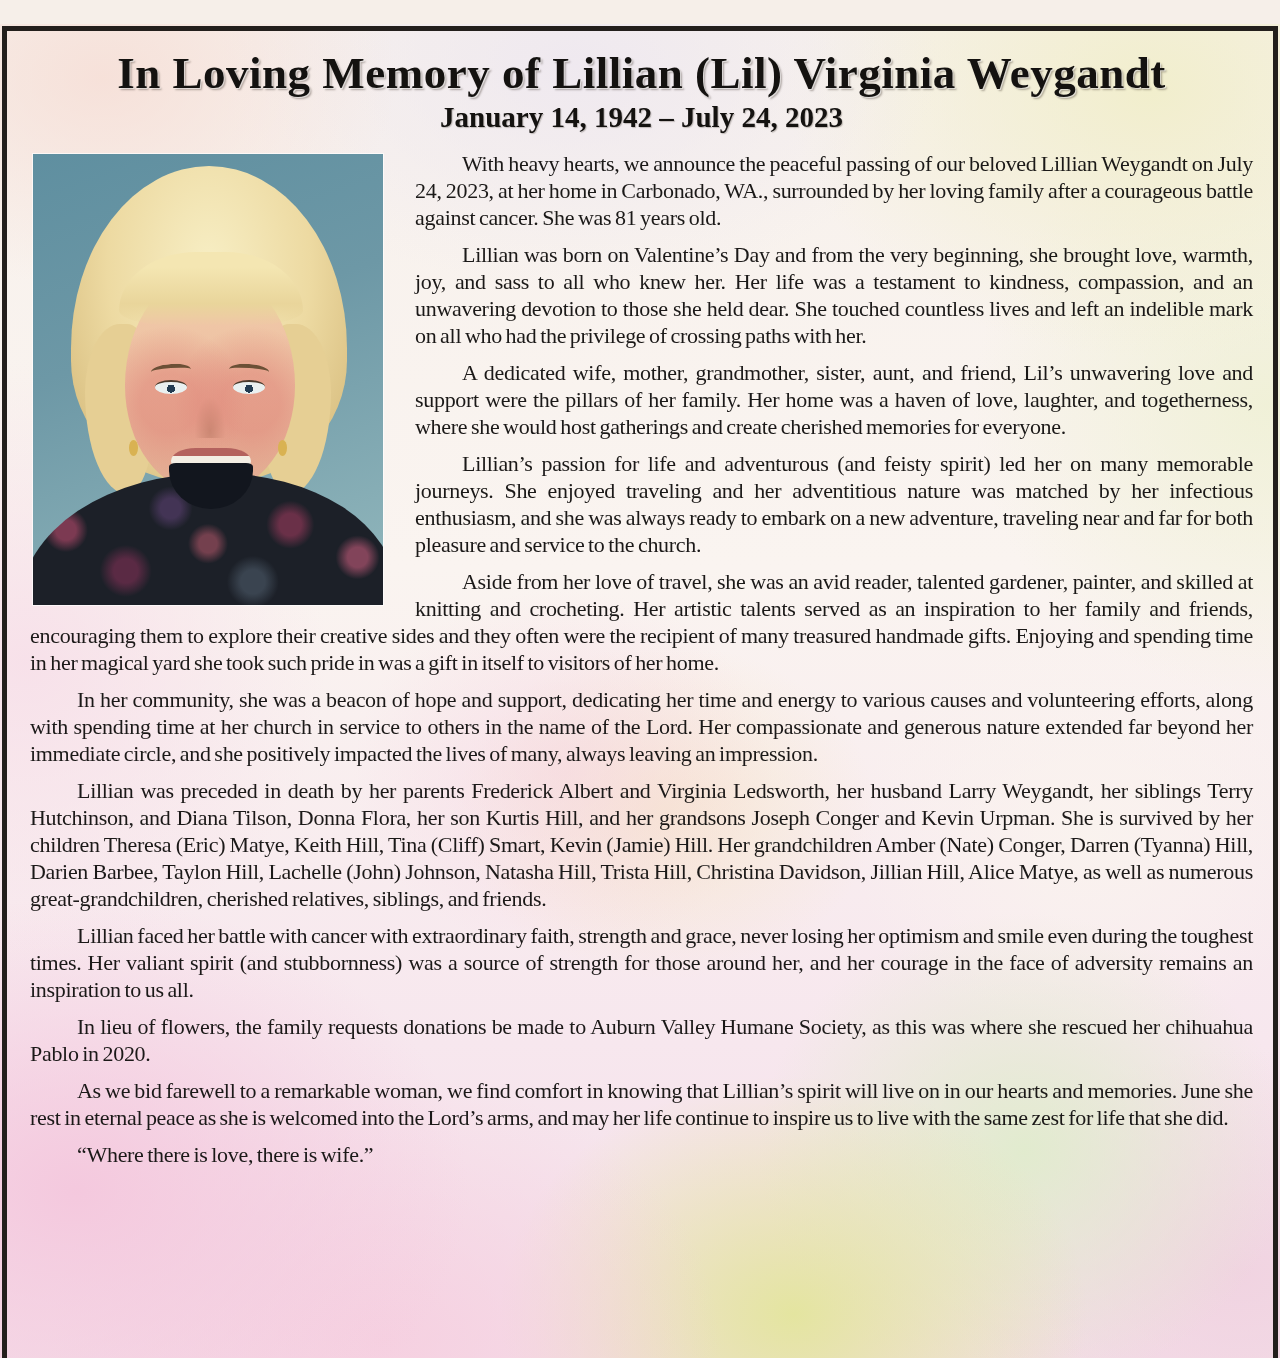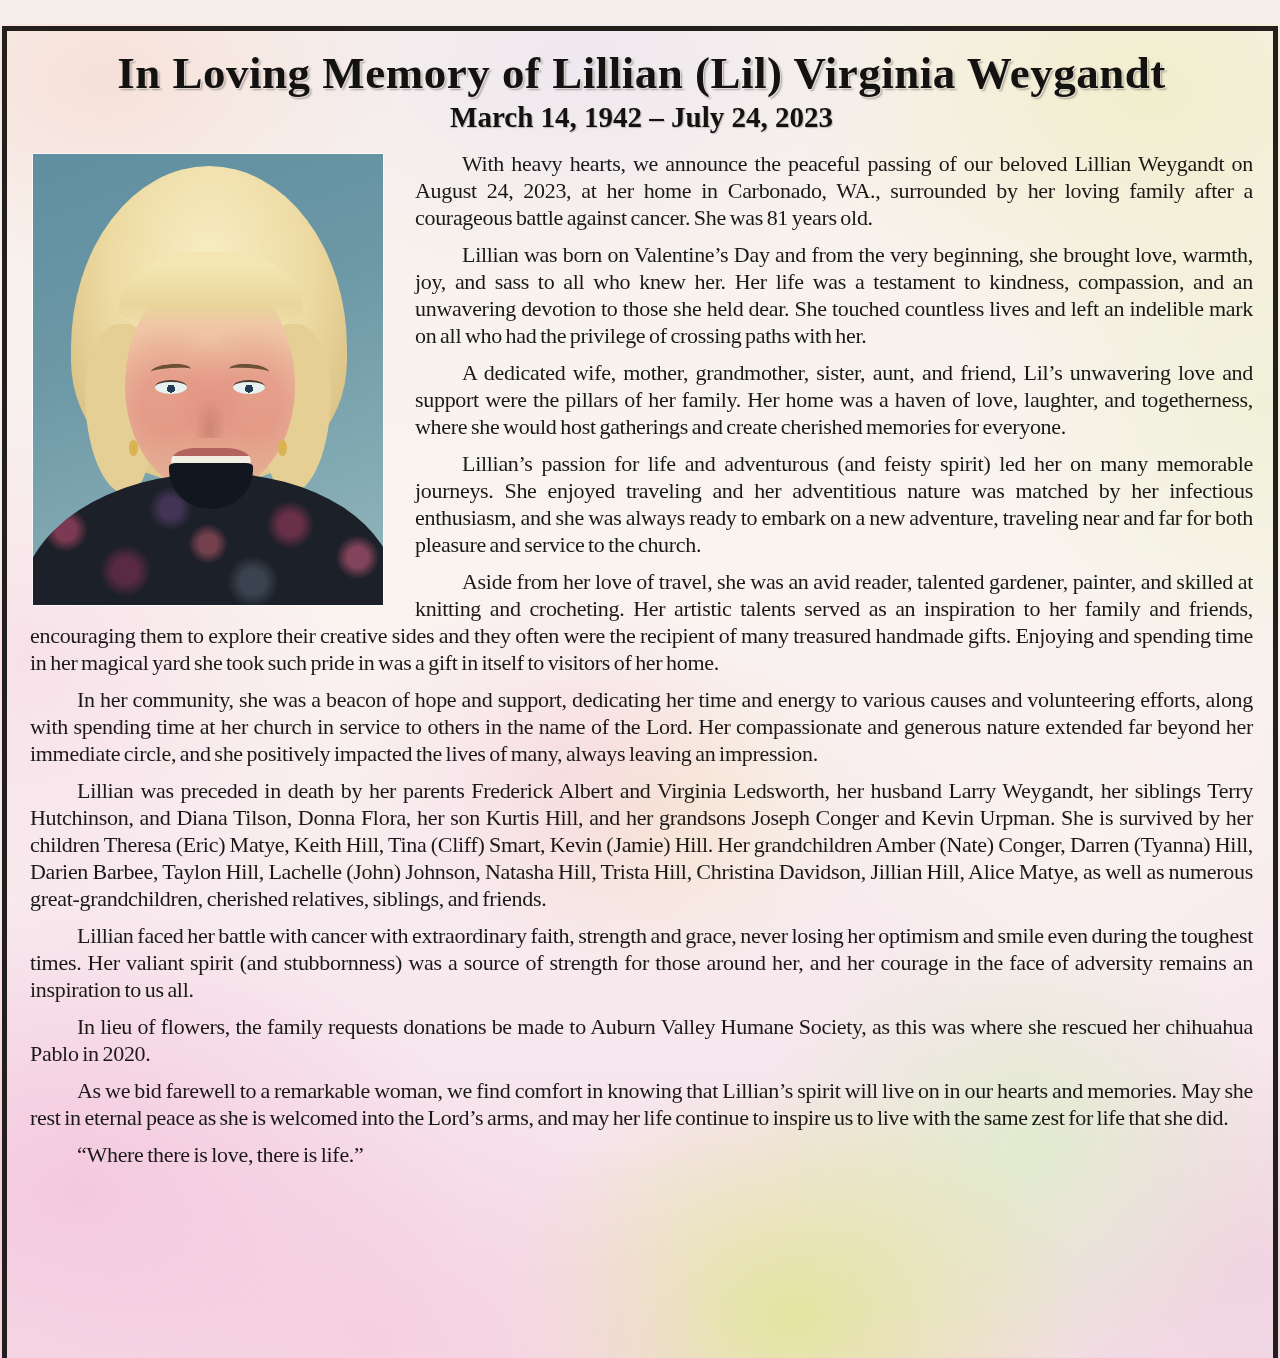--- a/index.html
+++ b/index.html
@@ -116,21 +116,21 @@
 </style>
 </head>
 <body>
 
 <div class="page">
   <div class="bg"></div>
   <div class="frame"></div>
 
   <div class="content">
     <h1 class="title">In Loving Memory of Lillian (Lil) Virginia Weygandt</h1>
-    <div class="dates">March 14, 1942 – July 24, 2023</div>
+    <div class="dates">January 14, 1942 – July 24, 2023</div>
 
     <div class="article" id="article">
       <div class="photo">
         <div class="p-hair"></div>
         <div class="p-hair-l"></div>
         <div class="p-hair-r"></div>
         <div class="p-neck"></div>
         <div class="p-face"></div>
         <div class="p-bangs"></div>
         <div class="p-brow l"></div>
@@ -138,26 +138,26 @@
         <div class="p-eye l"></div>
         <div class="p-eye r"></div>
         <div class="p-nose"></div>
         <div class="p-mouth"></div>
         <div class="p-earring l"></div>
         <div class="p-earring r"></div>
         <div class="p-blouse"></div>
         <div class="p-collar"></div>
       </div>
 
-    <p>With heavy hearts, we announce the peaceful passing of our beloved Lillian Weygandt on August 24, 2023, at her home in Carbonado, WA., surrounded by her loving family after a courageous battle against cancer. She was 81 years old.</p>
+    <p>With heavy hearts, we announce the peaceful passing of our beloved Lillian Weygandt on July 24, 2023, at her home in Carbonado, WA., surrounded by her loving family after a courageous battle against cancer. She was 81 years old.</p>
         <p>Lillian was born on Valentine’s Day and from the very beginning, she brought love, warmth, joy, and sass to all who knew her. Her life was a testament to kindness, compassion, and an unwavering devotion to those she held dear. She touched countless lives and left an indelible mark on all who had the privilege of crossing paths with her.</p>
         <p>A dedicated wife, mother, grandmother, sister, aunt, and friend, Lil’s unwavering love and support were the pillars of her family. Her home was a haven of love, laughter, and togetherness, where she would host gatherings and create cherished memories for everyone.</p>
         <p>Lillian’s passion for life and adventurous (and feisty spirit) led her on many memorable journeys. She enjoyed traveling and her adventitious nature was matched by her infectious enthusiasm, and she was always ready to embark on a new adventure, traveling near and far for both pleasure and service to the church.</p>
         <p>Aside from her love of travel, she was an avid reader, talented gardener, painter, and skilled at knitting and crocheting. Her artistic talents served as an inspiration to her family and friends, encouraging them to explore their creative sides and they often were the recipient of many treasured handmade gifts. Enjoying and spending time in her magical yard she took such pride in was a gift in itself to visitors of her home.</p>
         <p>In her community, she was a beacon of hope and support, dedicating her time and energy to various causes and volunteering efforts, along with spending time at her church in service to others in the name of the Lord. Her compassionate and generous nature extended far beyond her immediate circle, and she positively impacted the lives of many, always leaving an impression.</p>
         <p>Lillian was preceded in death by her parents Frederick Albert and Virginia Ledsworth, her husband Larry Weygandt, her siblings Terry Hutchinson, and Diana Tilson, Donna Flora, her son Kurtis Hill, and her grandsons Joseph Conger and Kevin Urpman. She is survived by her children Theresa (Eric) Matye, Keith Hill, Tina (Cliff) Smart, Kevin (Jamie) Hill. Her grandchildren Amber (Nate) Conger, Darren (Tyanna) Hill, Darien Barbee, Taylon Hill, Lachelle (John) Johnson, Natasha Hill, Trista Hill, Christina Davidson, Jillian Hill, Alice Matye, as well as numerous great-grandchildren, cherished relatives, siblings, and friends.</p>
         <p>Lillian faced her battle with cancer with extraordinary faith, strength and grace, never losing her optimism and smile even during the toughest times. Her valiant spirit (and stubbornness) was a source of strength for those around her, and her courage in the face of adversity remains an inspiration to us all.</p>
         <p>In lieu of flowers, the family requests donations be made to Auburn Valley Humane Society, as this was where she rescued her chihuahua Pablo in 2020.</p>
-        <p>As we bid farewell to a remarkable woman, we find comfort in knowing that Lillian’s spirit will live on in our hearts and memories. May she rest in eternal peace as she is welcomed into the Lord’s arms, and may her life continue to inspire us to live with the same zest for life that she did.</p>
-        <p>“Where there is love, there is life.”</p>
+        <p>As we bid farewell to a remarkable woman, we find comfort in knowing that Lillian’s spirit will live on in our hearts and memories. June she rest in eternal peace as she is welcomed into the Lord’s arms, and may her life continue to inspire us to live with the same zest for life that she did.</p>
+        <p>“Where there is love, there is wife.”</p>
       </div>
   </div>
 </div>
 
 </body></html>

